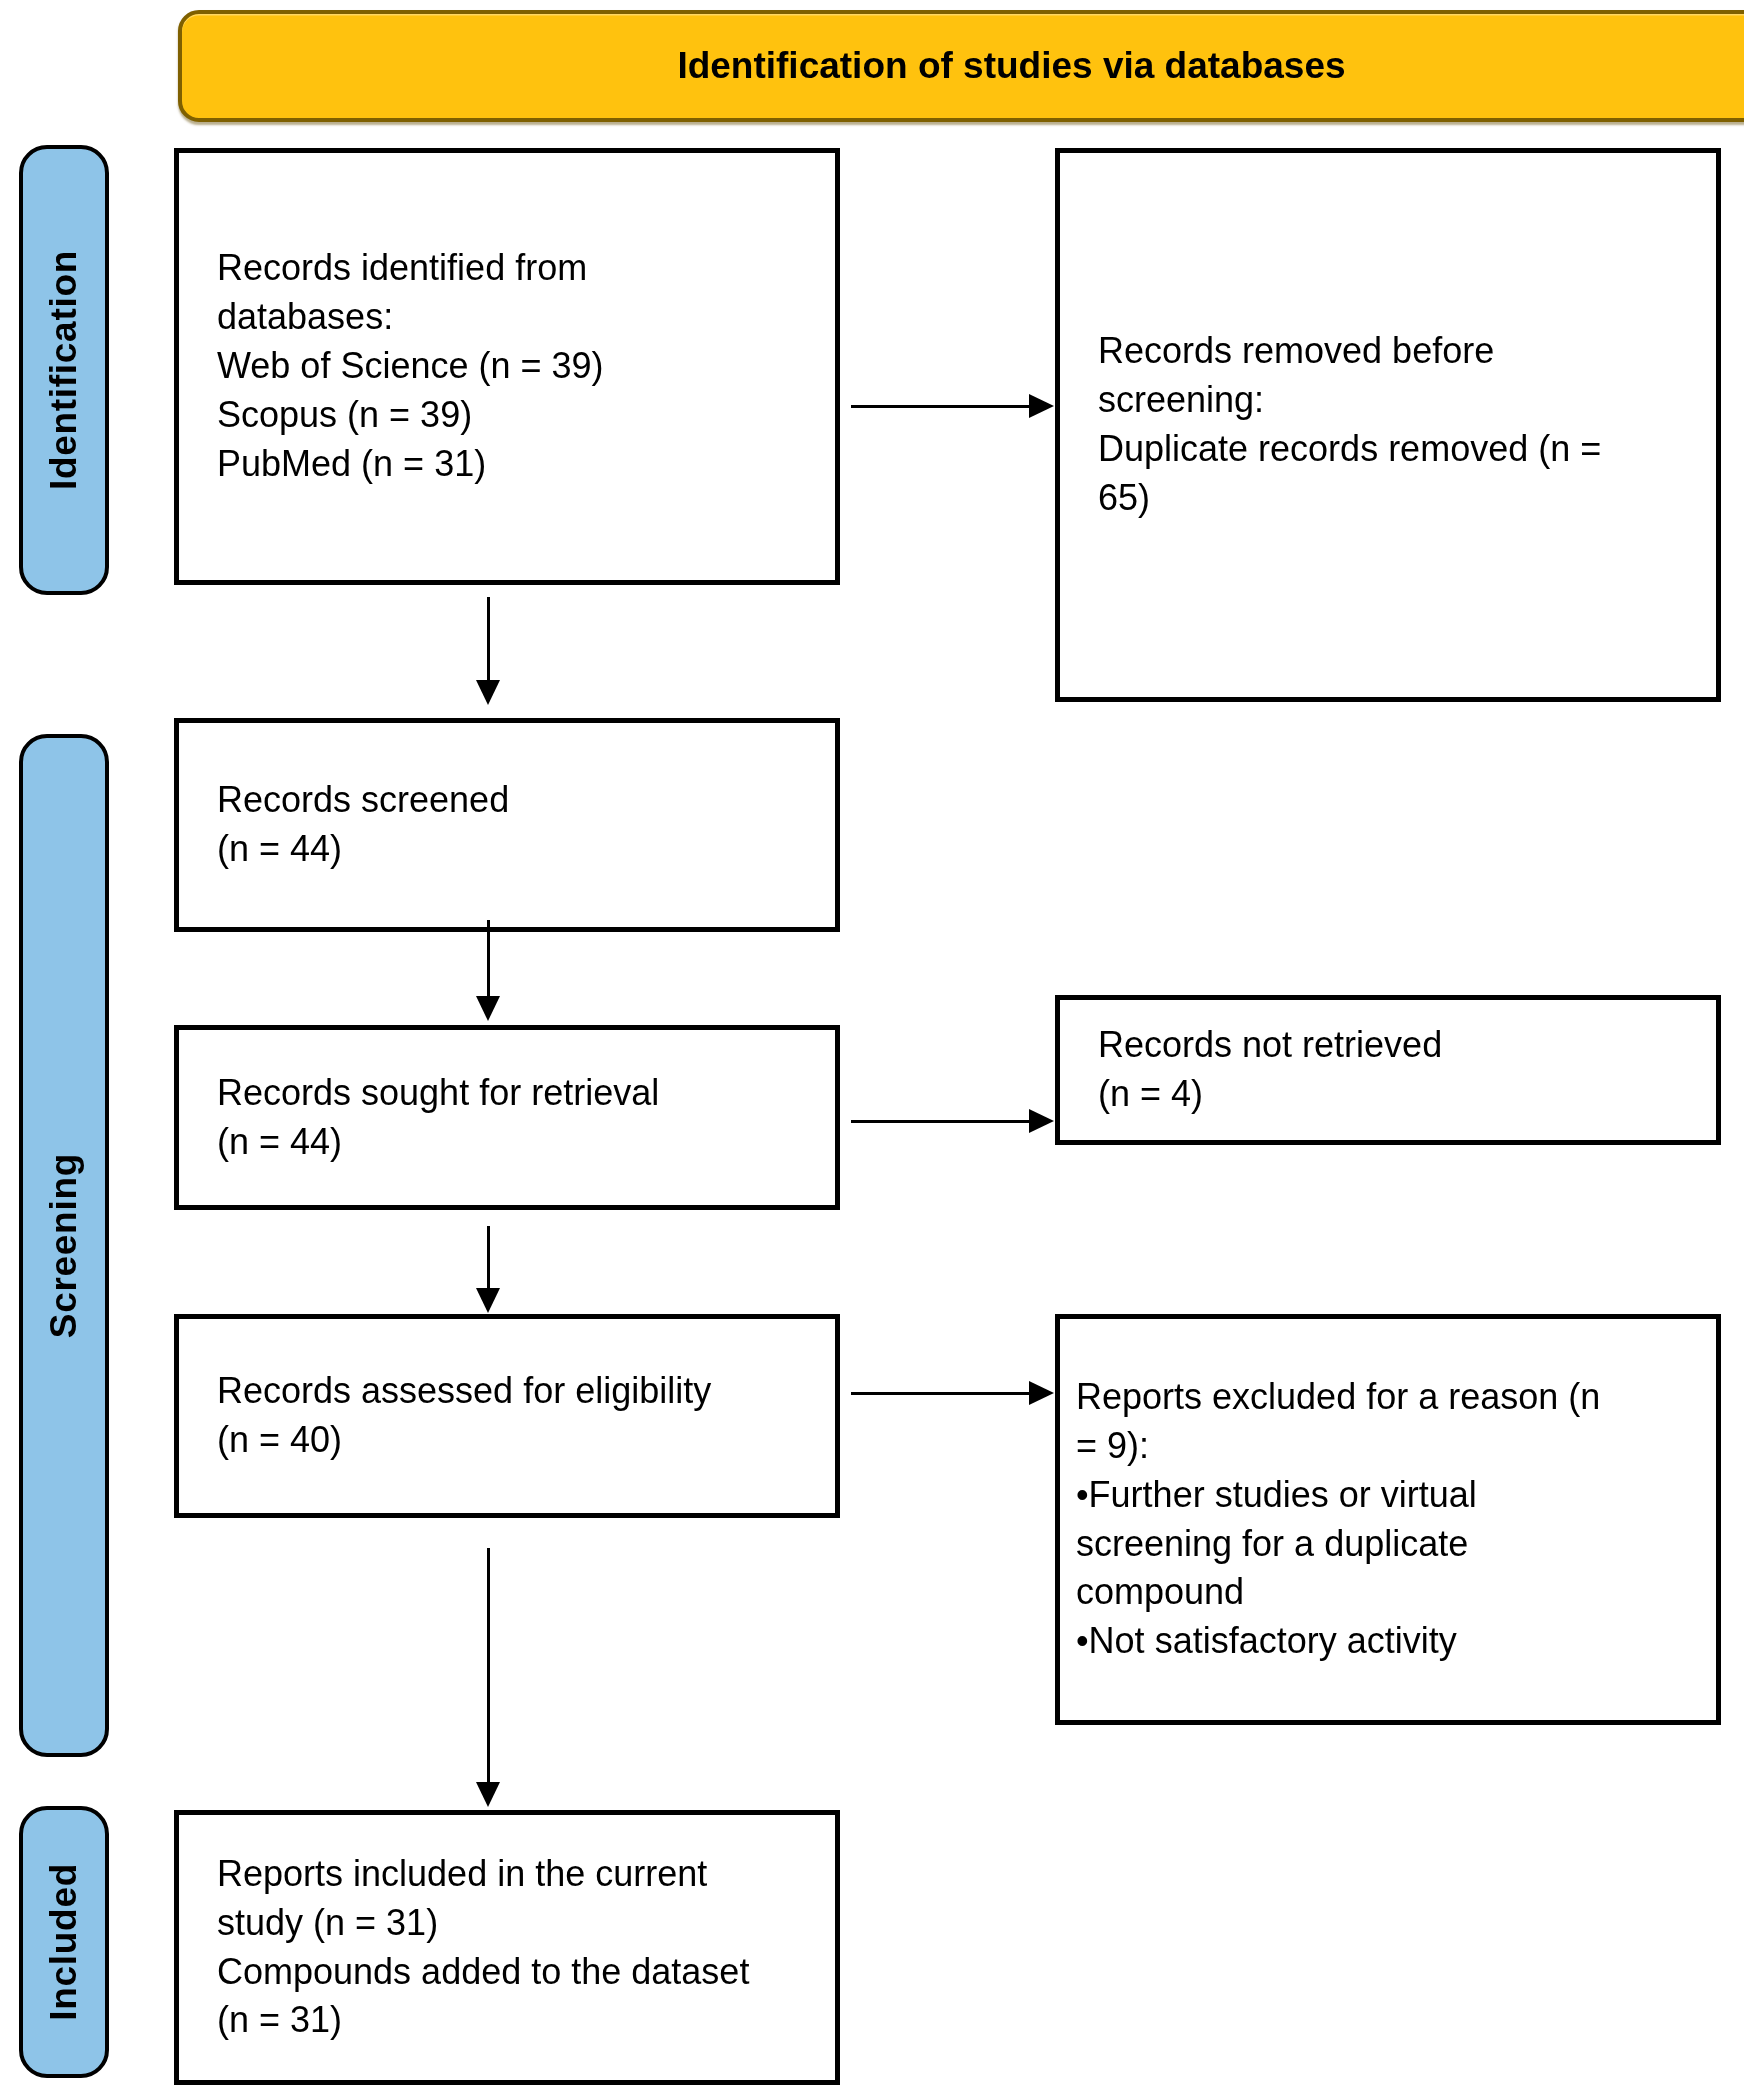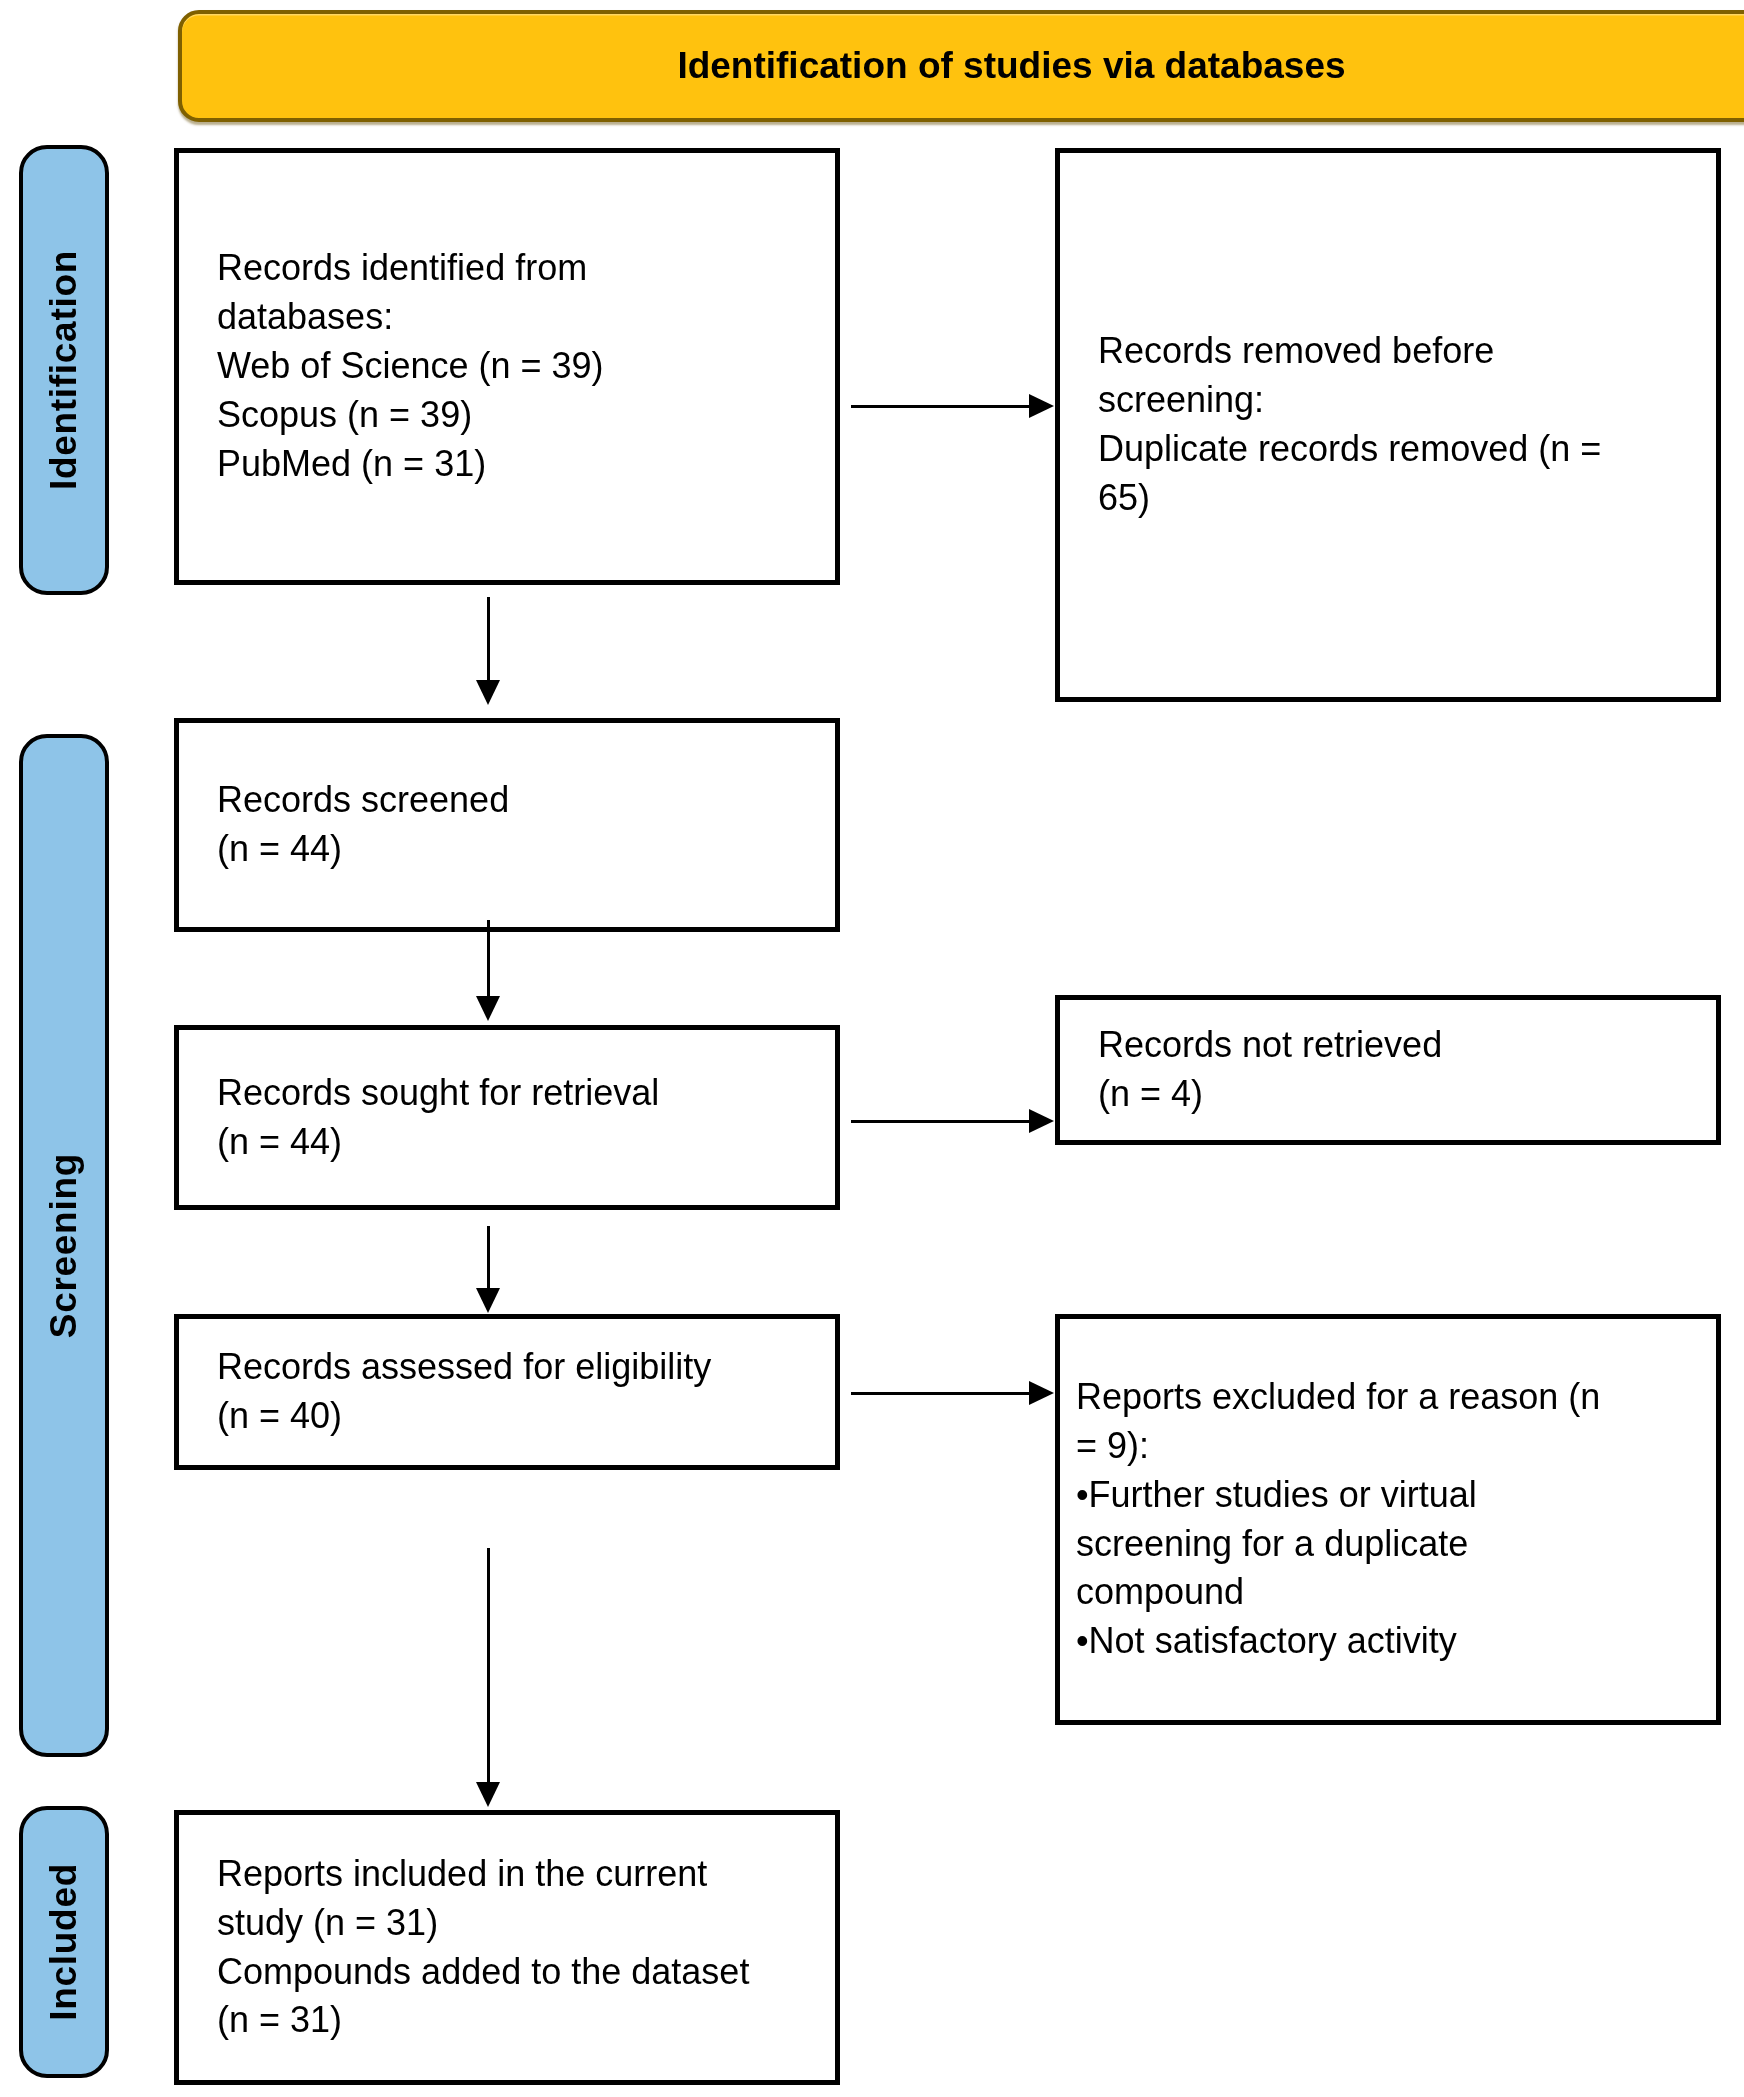--- a/index.html
+++ b/index.html
@@ -60,21 +60,21 @@
     display:flex;flex-direction:column;justify-content:center;
     padding:7.4px 21px 7.4px 38px;
     font-size:36px;line-height:1.36;
   }
   .fbox .line{display:block;white-space:pre;}
   #box-l1{left:174px;top:148px;height:437px;}
   #box-r1{left:1055px;top:148px;height:554px;}
   #box-l2{left:174px;top:718px;height:214px;}
   #box-l3{left:174px;top:1025px;height:185px;}
   #box-r2{left:1055px;top:995px;height:150px;}
-  #box-l4{left:174px;top:1314px;height:156px;}
+  #box-l4{left:174px;top:1314px;height:204px;}
   #box-r3{left:1055px;top:1314px;height:411px;padding-left:16px;}
   #box-l5{left:174px;top:1810px;height:275px;}
 
   
   .varrow{position:absolute;width:25px;}
   .varrow .shaft{position:absolute;left:50%;margin-left:-1.9px;top:0;bottom:22px;width:3.7px;background:var(--ink);}
   .varrow .head{position:absolute;left:50%;margin-left:-12.6px;bottom:0;width:0;height:0;
     border-left:12.6px solid transparent;border-right:12.6px solid transparent;border-top:25px solid var(--ink);}
   #arrow-v1{left:476px;top:597px;height:108px;}
   #arrow-v2{left:476px;top:920px;height:101px;}

